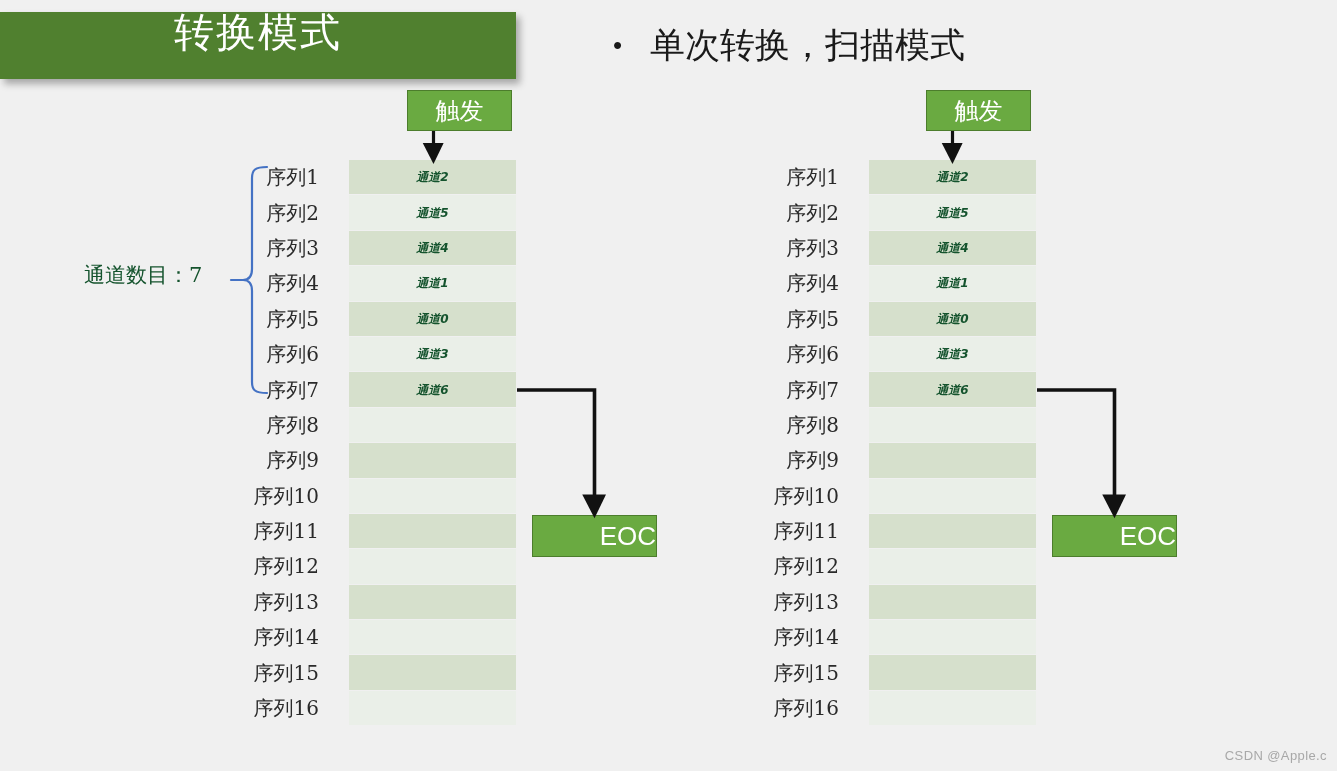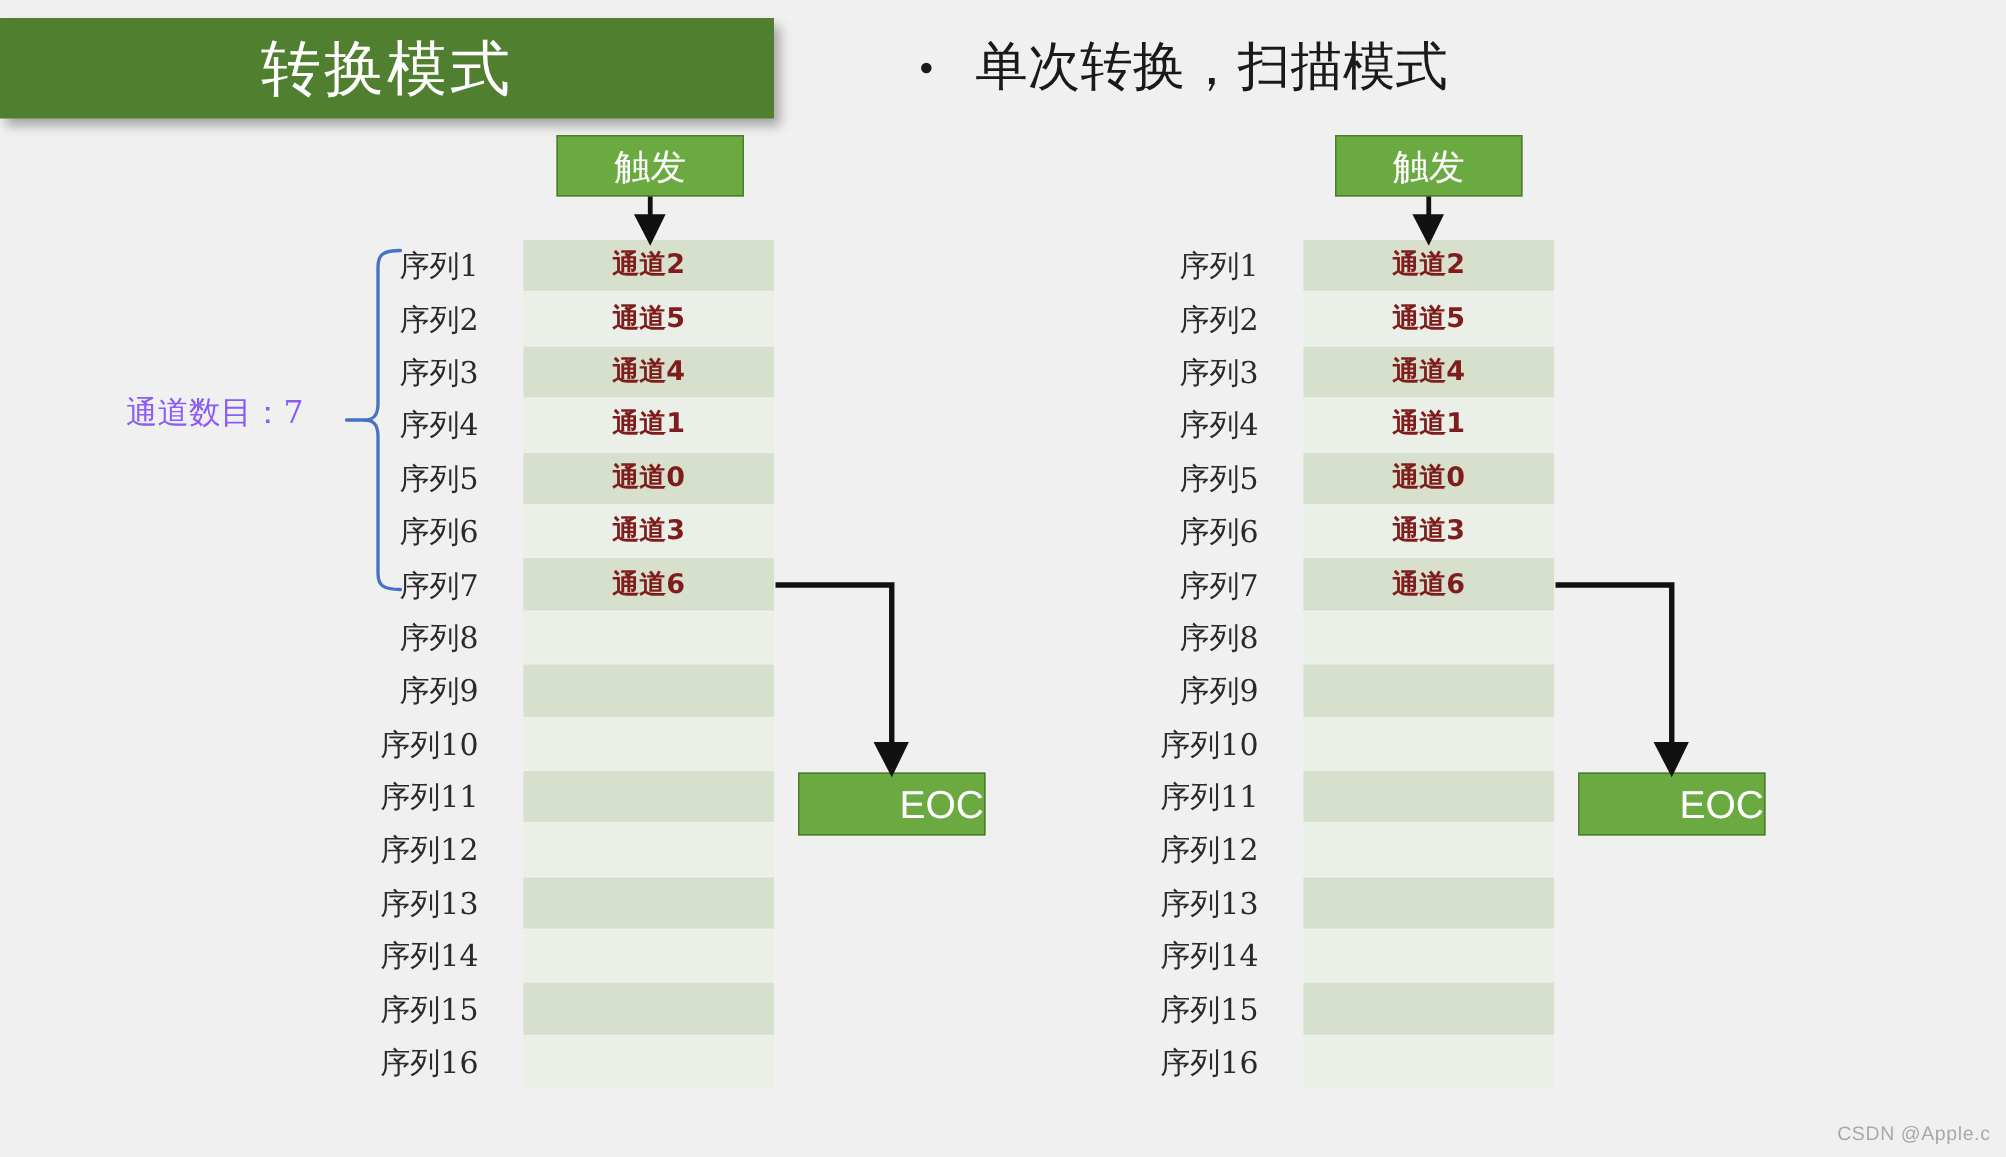--- a/index.html
+++ b/index.html
@@ -24,21 +24,21 @@
   
   #title-banner {
     position: absolute;
     left: 0px;
     top: 12px;
     width: 516px;
     height: 67px;
     background: #50802f;
     box-shadow: 4px 5px 7px rgba(0,0,0,0.30);
     display: flex;
-    align-items: center;
+    align-items: flex-start;
     justify-content: center;
   }
   #title-banner .title-text {
     color: #ffffff;
     font-size: 40px;
     font-family: "DejaVu Serif", "Liberation Serif", serif;
     letter-spacing: 2px;
     line-height: 1;
   }
 
@@ -63,28 +63,29 @@
     font-family: "DejaVu Serif", "Liberation Serif", serif;
     line-height: 1;
     white-space: nowrap;
   }
 
   
   .group { position: absolute; top: 0; height: 771px; width: 100%; }
 
   .trigger-box {
     position: absolute;
-    width: 125px;
+    width: 105px;
     height: 41px;
     background: #6aaa41;
     border: 1px solid #4c7d2c;
     display: flex;
     align-items: center;
     justify-content: center;
     box-sizing: border-box;
+    margin-left: 36px;
   }
   .trigger-box .trigger-label {
     color: #ffffff;
     font-size: 24px;
     font-family: "DejaVu Serif", "Liberation Serif", serif;
     line-height: 1;
   }
 
   .eoc-box {
     position: absolute;
@@ -116,25 +117,26 @@
     border-bottom: 1.5px solid #f0f0f0;
   }
   .seq-row.band-dark  { background: #d6e0cc; }
   .seq-row.band-light { background: #eaefe8; }
   .seq-row .cell-value {
     position: absolute;
     left: 0; right: 0; top: 0; bottom: 0;
     display: flex;
     align-items: center;
     justify-content: center;
-    font-size: 18px;
+    font-size: 12px;
     font-weight: bold;
-    color: #7f1d1d;
+    color: #14532d;
     font-family: "DejaVu Sans", "Liberation Sans", sans-serif;
     line-height: 1;
+    font-style: italic;
   }
   .seq-row .row-label {
     position: absolute;
     right: 100%;
     top: 0;
     bottom: 0;
     width: 110px;
     padding-right: 30px;
     display: flex;
     align-items: center;
@@ -154,21 +156,21 @@
     height: 771px;
     pointer-events: none;
   }
 
   
   #channel-count-label {
     position: absolute;
     left: 84px;
     top: 265px;
     font-size: 21px;
-    color: #8b5cf6;
+    color: #14532d;
     font-family: "DejaVu Serif", "Liberation Serif", serif;
     white-space: nowrap;
     line-height: 1;
   }
 
   
   #watermark {
     position: absolute;
     right: 10px;
     bottom: 8px;

